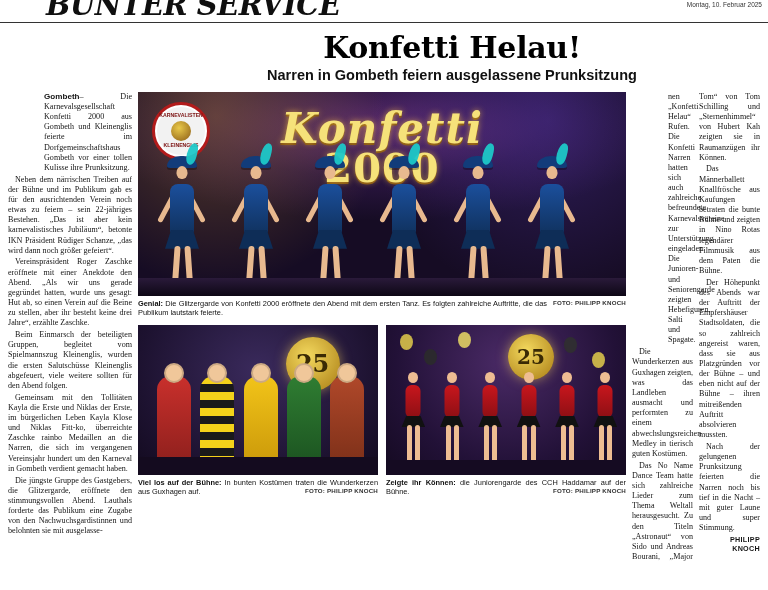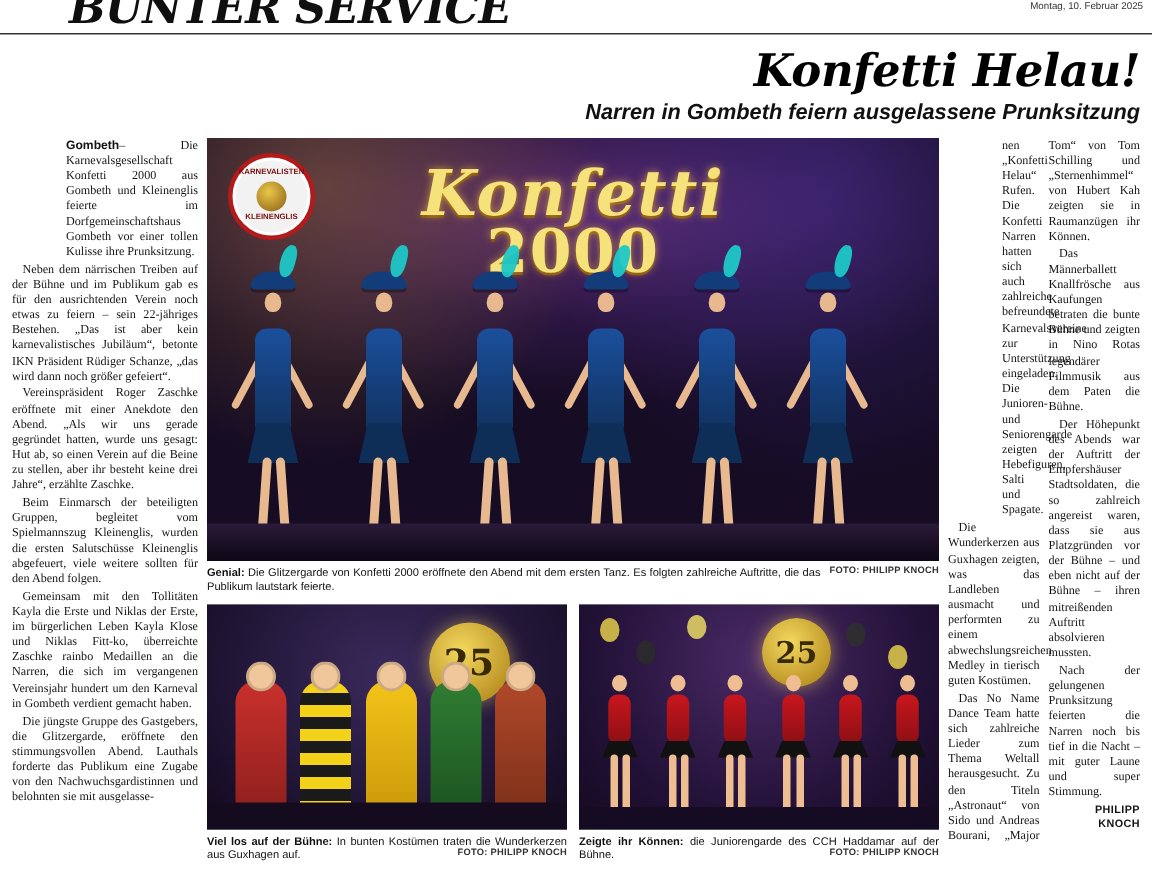--- a/index.html
+++ b/index.html
@@ -52,23 +52,22 @@
     width: 768px;
     height: 568px;
     box-sizing: border-box;
     padding: 4px 8px 6px 8px;
   }
 
   
   .headline-wrap {
     margin-left: 136px;
     margin-right: 0px;
-    text-align: right;
+    text-align: center;
     padding-top: 6px;
-    font-style: italic;
   }
   .headline {
     font-family: "DejaVu Serif", serif;
     font-weight: bold;
     font-size: 30px;
     line-height: 1.06;
     letter-spacing: -0.3px;
     color: #000;
     margin: 0 0 4px 0;
   }
@@ -118,21 +117,21 @@
     column-count: 2;
     column-width: 60px;
   }
 
   
   .photo {
     position: relative;
     background: #1a1426;
     overflow: hidden;
   }
-  .photo.main { height: 282px; }
+  .photo.main { height: 204px; }
   .photo.sub  { height: 150px; }
 
   .caption {
     font-family: "Liberation Sans", sans-serif;
     font-size: 7.4px;
     line-height: 1.22;
     color: #111;
     margin-top: 3px;
     text-align: justify;
   }

